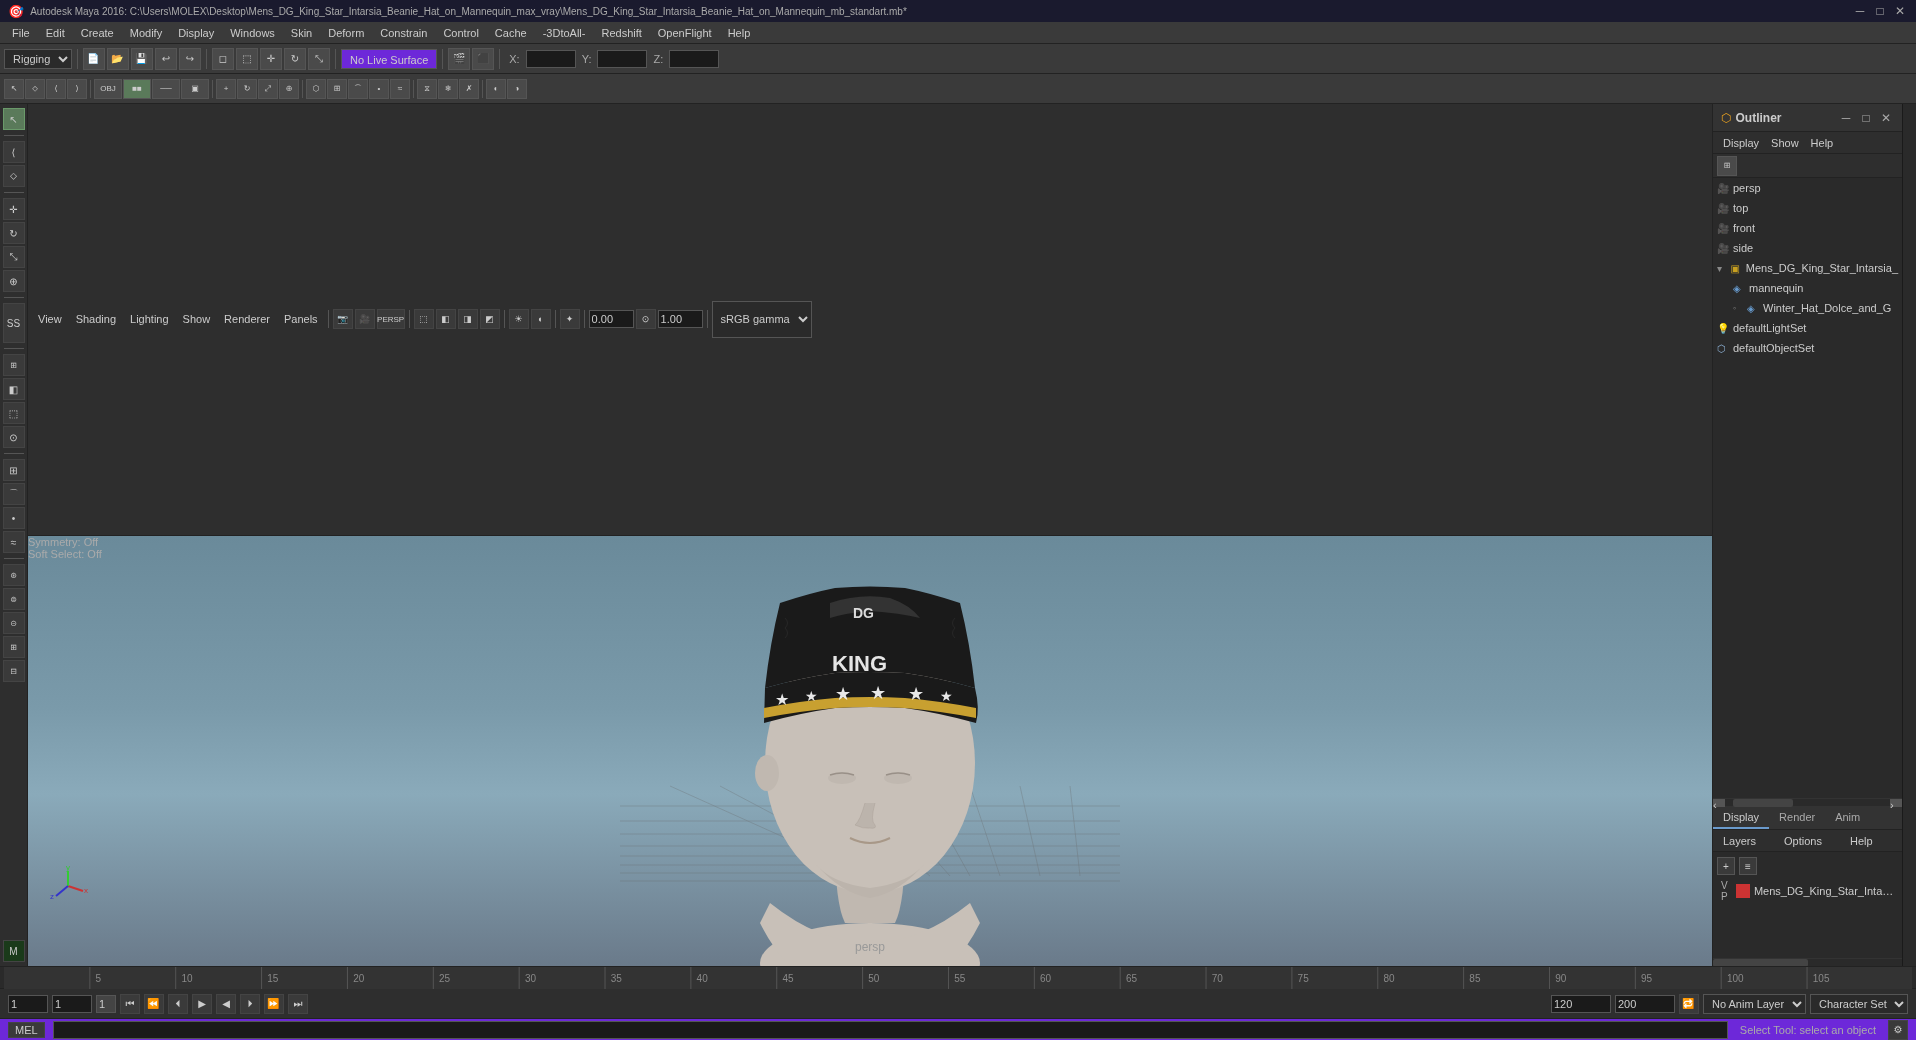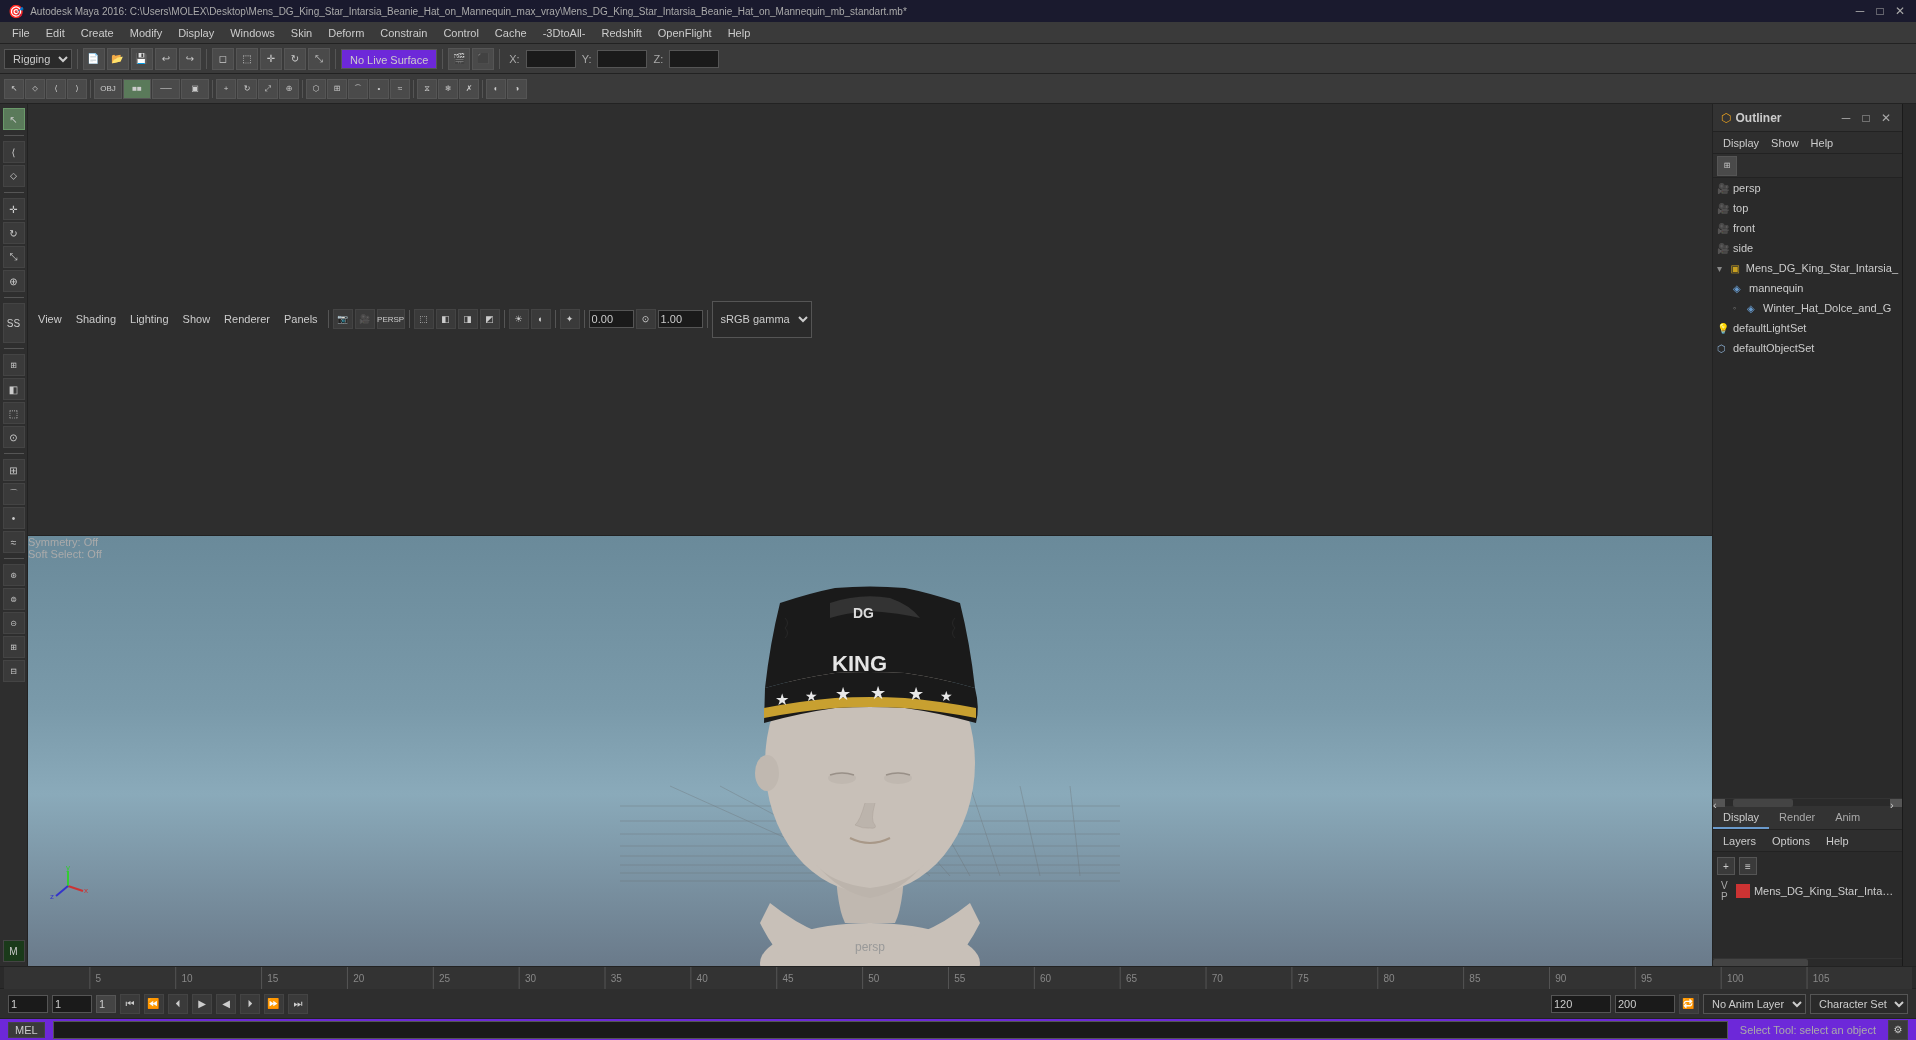--- a/index.html
+++ b/index.html
@@ -422,21 +422,21 @@
       color: #ccc;
       border-bottom: 2px solid #6a9acc;
     }
     #bottom-panel-subtabs {
       height: 22px;
       background: #2e2e2e;
       display: flex;
       align-items: center;
       padding: 0 4px;
       border-bottom: 1px solid #222;
-      gap: 4px;
+      gap: 16px;
     }
     .bp-sub {
       padding: 2px 6px;
       font-size: 11px;
       color: #ccc;
       cursor: pointer;
     }
     #layers-content {
       flex: 1;
       padding: 4px;

